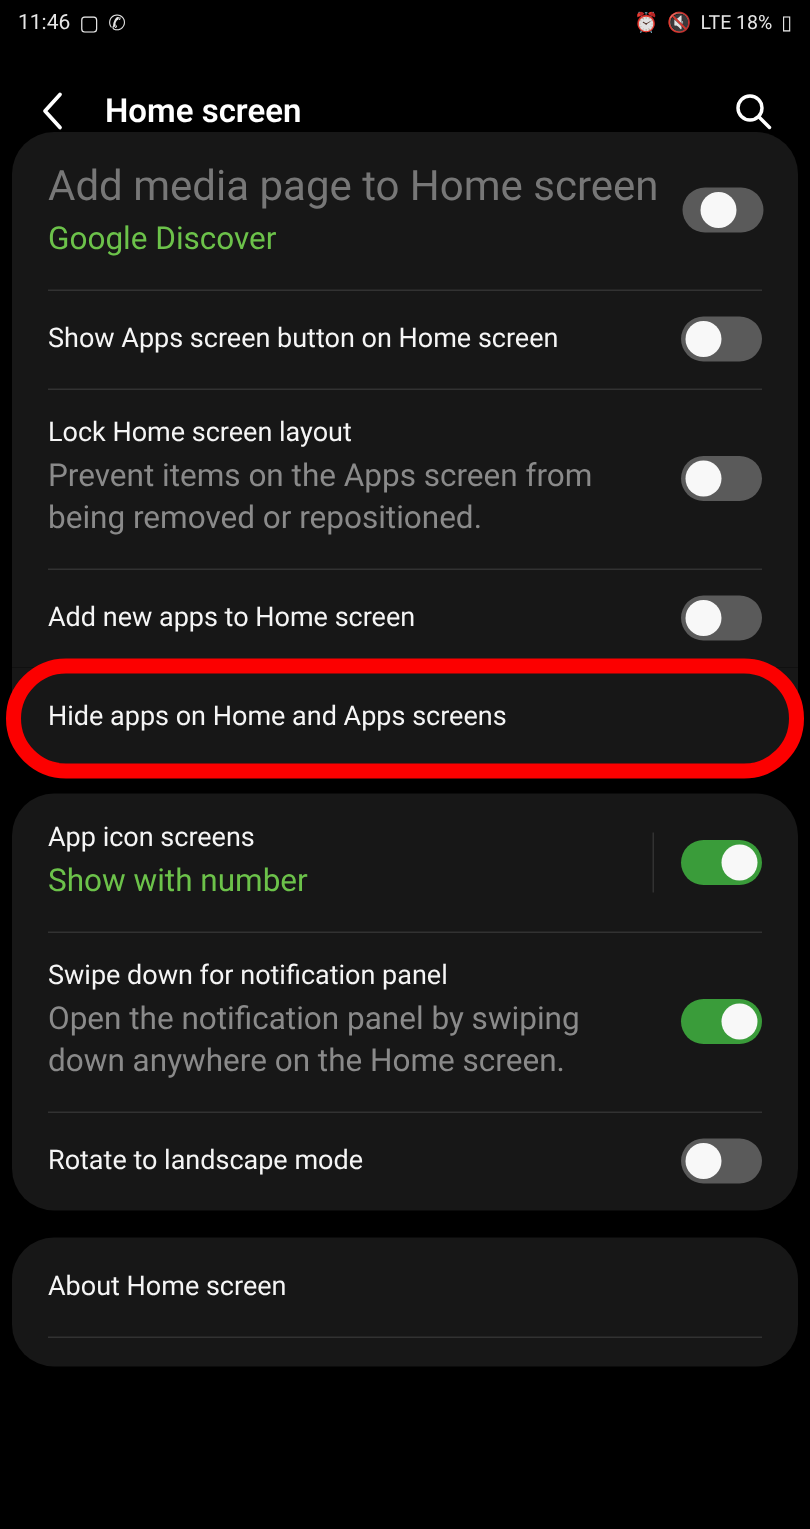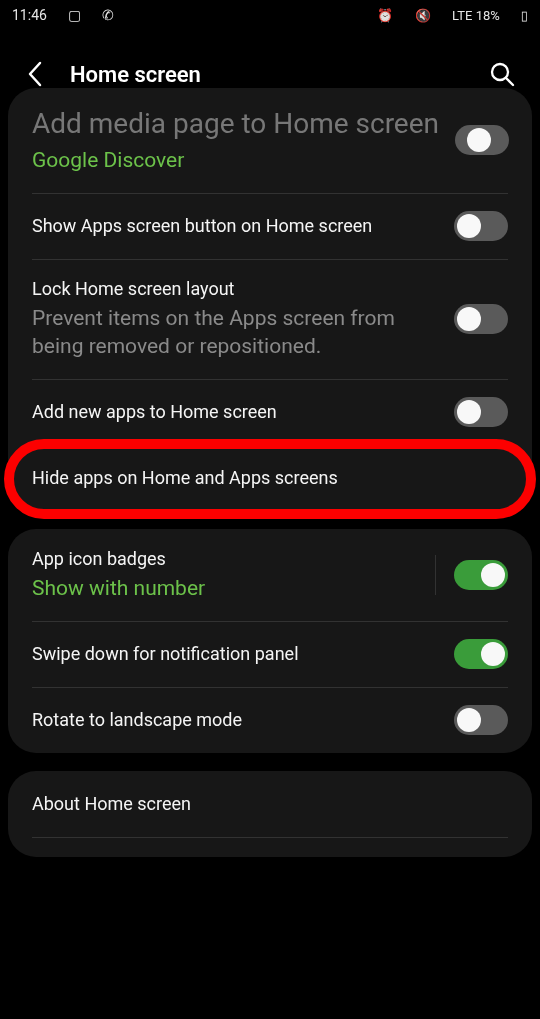--- a/index.html
+++ b/index.html
@@ -16,21 +16,21 @@
   
   .status-bar {
     height: 30px;
     display: flex;
     justify-content: space-between;
     align-items: center;
     padding: 0 12px;
     font-size: 14px;
     color: #ffffff;
   }
-  .status-left, .status-right { display: flex; align-items: center; gap: 21px; opacity: 0.9; }
+  .status-left, .status-right { display: flex; align-items: center; gap: 6px; opacity: 0.9; }
   .status-right { font-size: 13px; }
 
   
   .header {
     display: flex;
     align-items: center;
     height: 88px;
     padding: 0 20px;
   }
   .back-btn {
@@ -243,32 +243,33 @@
           <div class="row-title">Hide apps on Home and Apps screens</div>
         </div>
       </div>
       <div class="highlight-border"></div>
     </div>
   </div>
 
   <div class="group">
     <div class="row">
       <div class="row-text">
-        <div class="row-title">App icon badges</div>
+        <div class="row-title">App icon screens</div>
         <div class="row-sub sub-green">Show with number</div>
       </div>
       <div style="width:1px;height:40px;background:#323232;margin-right:18px;"></div>
       <div class="toggle toggle-on">
         <div class="toggle-knob"></div>
       </div>
     </div>
 
     <div class="row">
       <div class="row-text">
         <div class="row-title">Swipe down for notification panel</div>
+        <div class="row-sub sub-gray">Open the notification panel by swiping down anywhere on the Home screen.</div>
       </div>
       <div class="toggle toggle-on">
         <div class="toggle-knob"></div>
       </div>
     </div>
 
     <div class="row">
       <div class="row-text">
         <div class="row-title">Rotate to landscape mode</div>
       </div>

